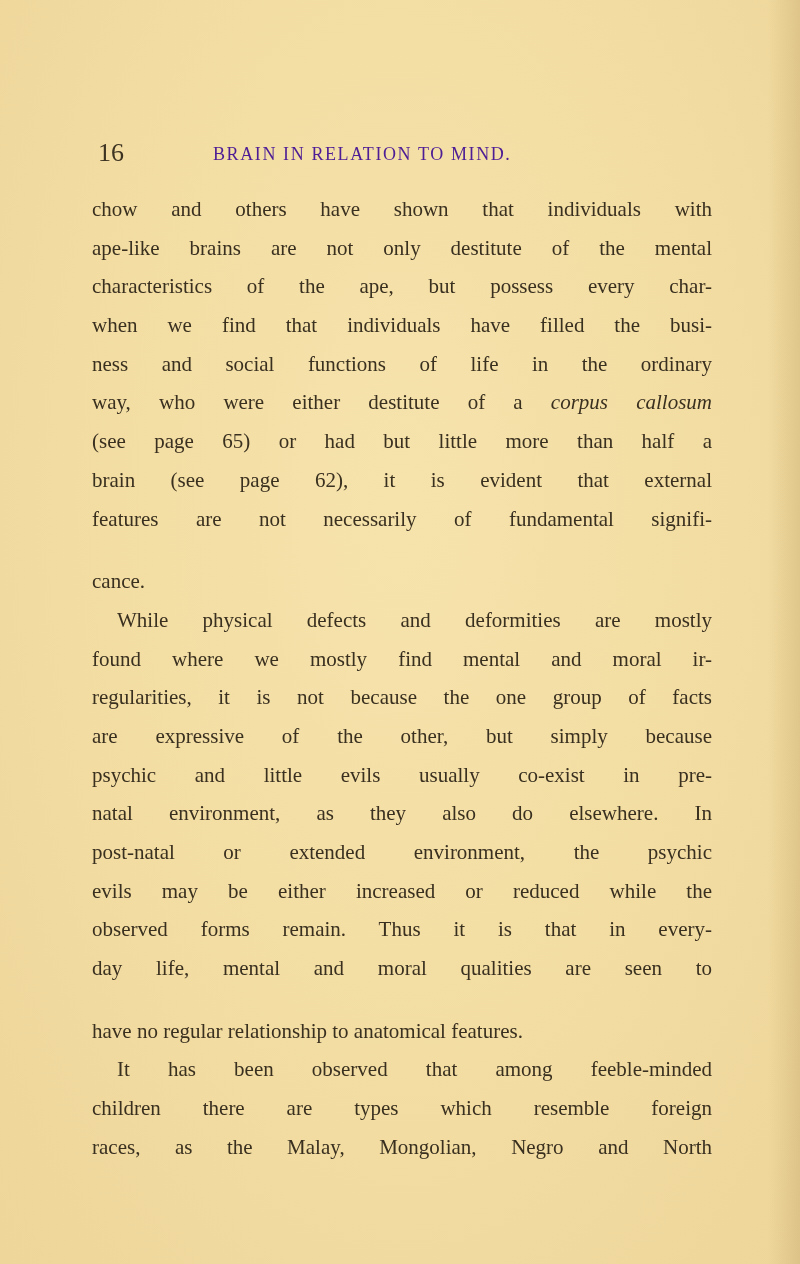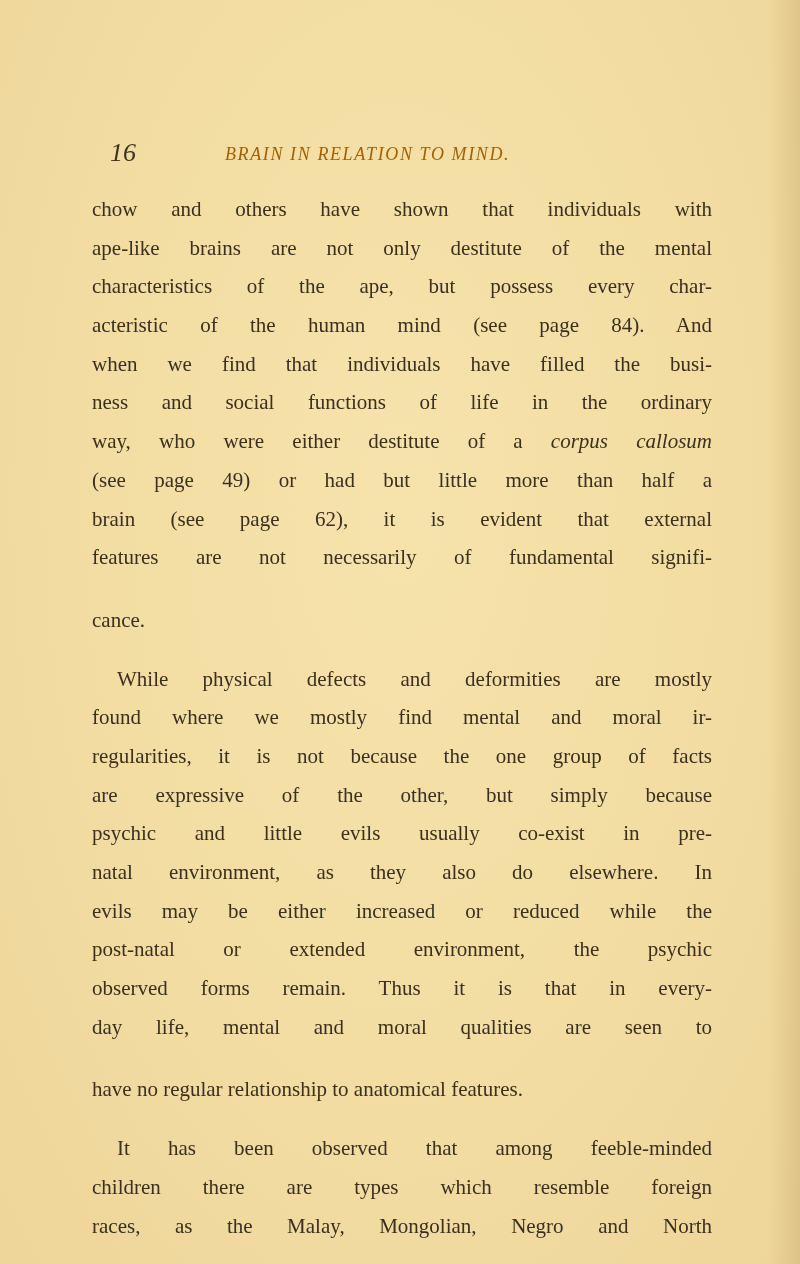--- a/index.html
+++ b/index.html
@@ -20,39 +20,38 @@
   }
   .page {
     position: absolute;
     left: 92px;
     top: 0;
     width: 620px;
   }
   .running-head {
     position: absolute;
     top: 138px;
-    left: 16px;
+    left: 4px;
     width: 620px;
     height: 30px;
-    font-style: italic;
   }
   .page-number {
     position: absolute;
     left: 2px;
     top: 0;
     font-size: 26px;
     color: #3d3322;
   }
   .header-title {
     position: absolute;
     left: 117px;
     top: 6px;
     font-size: 18px;
     letter-spacing: 1.6px;
-    color: #a16207;
+    color: #4c1d95;
   }
   .body-text {
     position: absolute;
     top: 190px;
     left: 0;
     width: 620px;
     font-size: 21px;
     line-height: 38.7px;
     text-align: justify;
     color: #3a3020;
@@ -63,55 +62,53 @@
     text-align-last: justify;
     white-space: nowrap;
     height: 38.7px;
   }
   .line.last {
     text-align-last: left;
     margin-top: 24px;
   }
   .line.indent {
     padding-left: 25px;
-    margin-top: 20px;
   }
   .italic {
     font-style: italic;
   }
 </style>
 </head>
 <body>
 
 <div class="page">
   <div class="running-head">
     <span class="page-number">16</span>
     <span class="header-title">BRAIN IN RELATION TO MIND.</span>
   </div>
 
   <div class="body-text">
     <span class="line">chow and others have shown that individuals with</span>
     <span class="line">ape-like brains are not only destitute of the mental</span>
     <span class="line">characteristics of the ape, but possess every char-</span>
-    <span class="line">acteristic of the human mind (see page 84).  And</span>
     <span class="line">when we find that individuals have filled the busi-</span>
     <span class="line">ness and social functions of life in the ordinary</span>
     <span class="line"><span>way, who were either destitute of a </span><span class="italic">corpus callosum</span></span>
-    <span class="line">(see page 49) or had but little more than half a</span>
+    <span class="line">(see page 65) or had but little more than half a</span>
     <span class="line">brain (see page 62), it is evident that external</span>
     <span class="line">features are not necessarily of fundamental signifi-</span>
     <span class="line last">cance.</span>
     <span class="line indent">While physical defects and deformities are mostly</span>
     <span class="line">found where we mostly find mental and moral ir-</span>
     <span class="line">regularities, it is not because the one group of facts</span>
     <span class="line">are expressive of the other, but simply because</span>
     <span class="line">psychic and little evils usually co-exist in pre-</span>
     <span class="line">natal environment, as they also do elsewhere.  In</span>
+    <span class="line">post-natal or extended environment, the psychic</span>
     <span class="line">evils may be either increased or reduced while the</span>
-    <span class="line">post-natal or extended environment, the psychic</span>
     <span class="line">observed forms remain.  Thus it is that in every-</span>
     <span class="line">day life, mental and moral qualities are seen to</span>
     <span class="line last">have no regular relationship to anatomical features.</span>
     <span class="line indent">It has been observed that among feeble-minded</span>
     <span class="line">children there are types which resemble foreign</span>
     <span class="line">races, as the Malay, Mongolian, Negro and North</span>
   </div>
 </div>
 
 </body></html>

